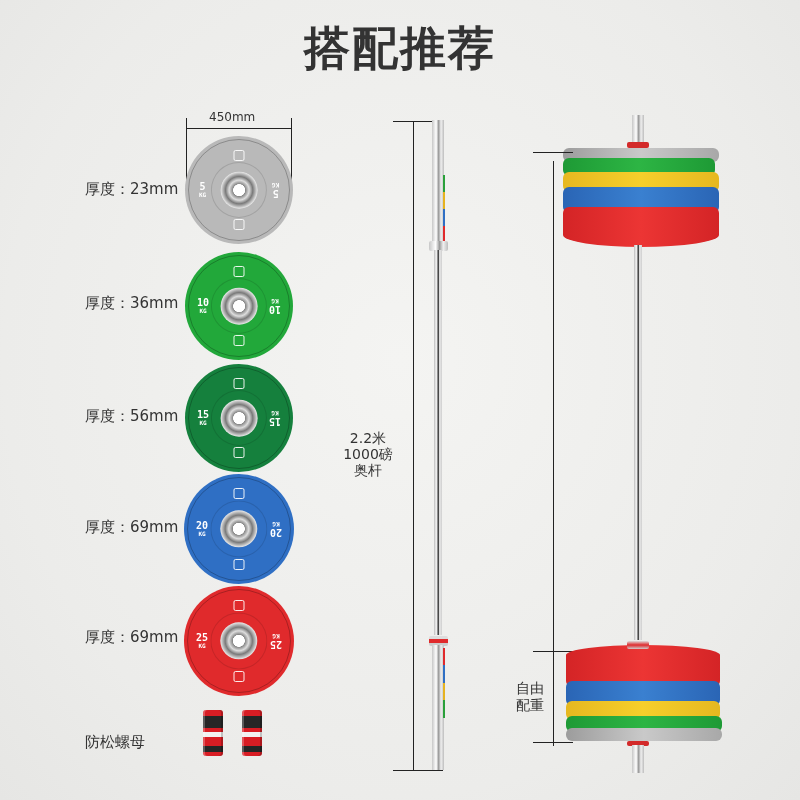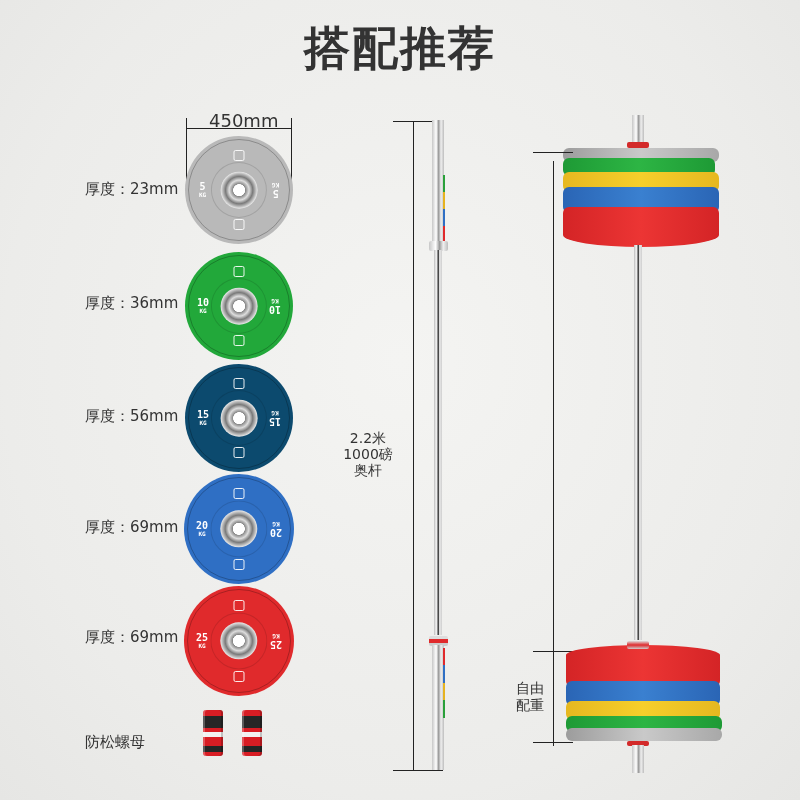--- a/index.html
+++ b/index.html
@@ -8,21 +8,21 @@
     background: radial-gradient(ellipse at 50% 45%, #f4f4f2 0%, #ececea 70%, #e6e6e4 100%);
     font-family: "DejaVu Sans", "Liberation Sans", sans-serif;
     color:#333;
   }
   .abs { position:absolute; }
   .title {
     left:0; width:800px; top:18px; text-align:center;
     font-size:46px; font-weight:bold; color:#333; letter-spacing:2px;
   }
   .thick-label { left:85px; font-size:15px; color:#333; white-space:nowrap; }
-  .dim-label { font-size:18px; color:#333; white-space:nowrap; }
+  .dim-label { font-size:12px; color:#333; white-space:nowrap; }
   .line-h { height:1px; background:#222; }
   .line-v { width:1px; background:#222; }
 
   .plate { border-radius:50%; box-sizing:border-box; }
   .plate .inner-ring {
     position:absolute; left:50%; top:50%; transform:translate(-50%,-50%);
     width:52%; height:52%; border-radius:50%;
     box-shadow: inset 0 0 0 1px rgba(0,0,0,0.12);
   }
   .plate .hub {
@@ -88,21 +88,21 @@
     <div class="rim"></div>
     <div class="inner-ring"></div>
     <div class="hex" style="top:14px;"></div>
     <div class="hex" style="bottom:14px;"></div>
     <div class="kg" style="left:12px;"><span>10</span><small>KG</small></div>
     <div class="kg right" style="right:12px;"><span>10</span><small>KG</small></div>
     <div class="hub"></div>
   </div>
 
   <div class="abs thick-label" style="top:407px;">厚度：56mm</div>
-  <div class="abs plate" style="left:185px; top:364px; width:108px; height:108px; background:#0c4a6e;">
+  <div class="abs plate" style="left:185px; top:364px; width:108px; height:108px; background:#15803d;">
     <div class="rim"></div>
     <div class="inner-ring"></div>
     <div class="hex" style="top:14px;"></div>
     <div class="hex" style="bottom:14px;"></div>
     <div class="kg" style="left:12px;"><span>15</span><small>KG</small></div>
     <div class="kg right" style="right:12px;"><span>15</span><small>KG</small></div>
     <div class="hub"></div>
   </div>
 
   <div class="abs thick-label" style="top:518px;">厚度：69mm</div>

